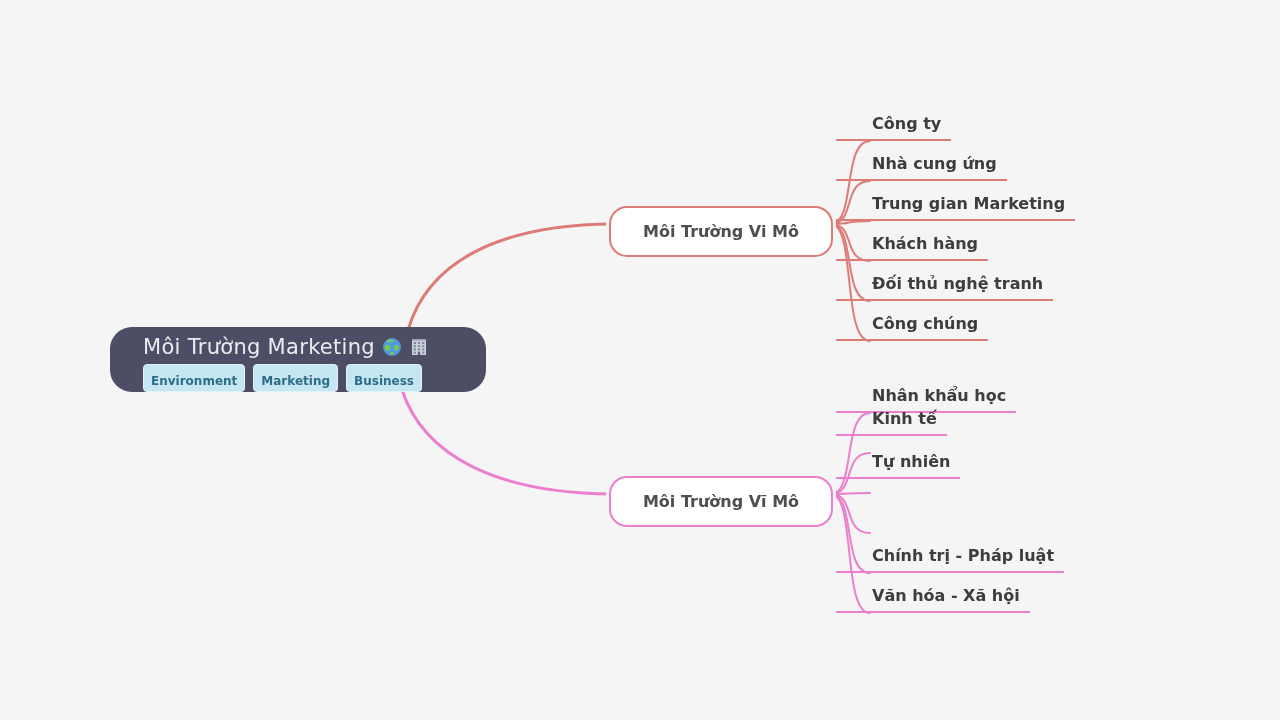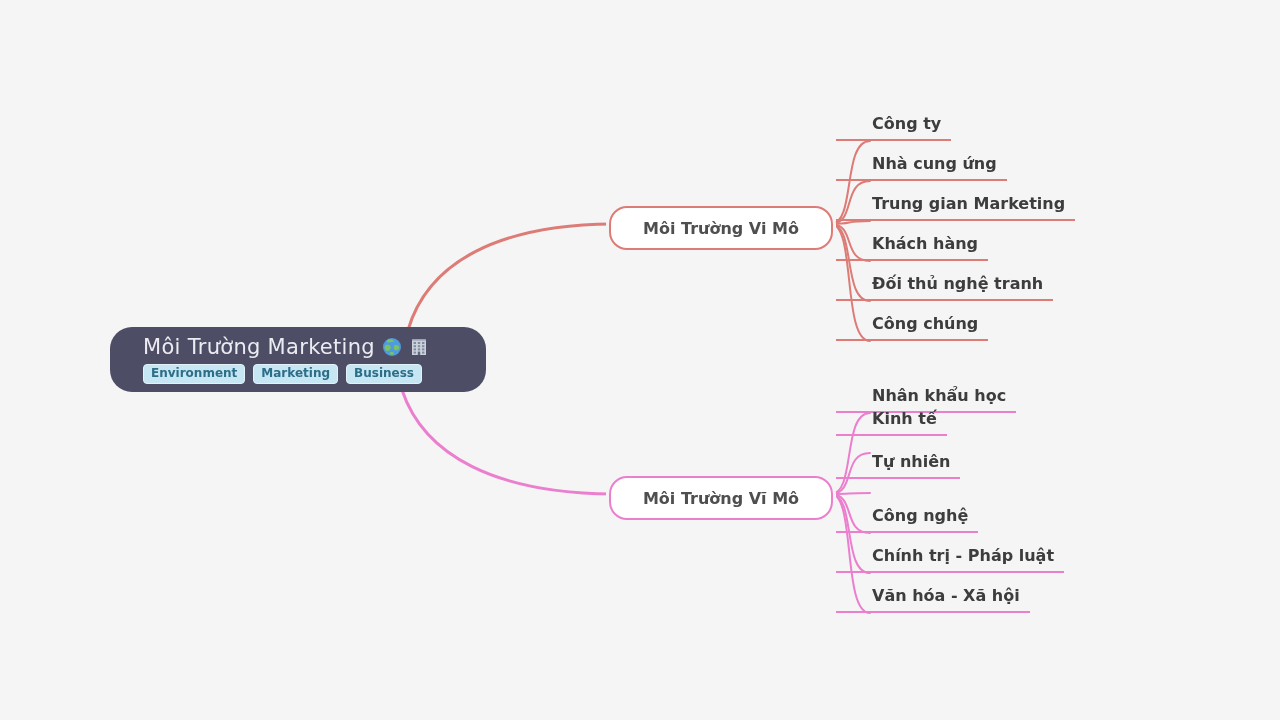--- a/index.html
+++ b/index.html
@@ -42,31 +42,31 @@
     letter-spacing: 0.3px;
     line-height: 26px;
     white-space: nowrap;
   }
   .root-icon { display: inline-flex; width: 20px; height: 20px; }
   .root-tags { display: flex; gap: 8px; }
   .tag {
     font-size: 12px;
     font-weight: 700;
     line-height: 15px;
-    padding: 1px 7px 2px;
+    padding: 9px 7px 2px;
     border-radius: 4px;
     border: 1px solid #e3f1f8;
     white-space: nowrap;
   }
 
   
   .branch-node {
     position: absolute;
     left: 609px;
-    width: 224px; height: 44px;
+    width: 224px; height: 51px;
     box-sizing: border-box;
     background: #ffffff;
     border: 2.5px solid;
     border-radius: 18px;
     box-shadow: 0 0 0 3px #f5f5f6;
     display: flex;
     align-items: center;
     justify-content: center;
     font-size: 16px;
     font-weight: 600;
@@ -162,17 +162,16 @@
   <div class="leaf" style="top: 114px; border-bottom-color: rgb(221, 123, 118);">Công ty</div>
   <div class="leaf" style="top: 154px; border-bottom-color: rgb(221, 123, 118);">Nhà cung ứng</div>
   <div class="leaf" style="top: 194px; border-bottom-color: rgb(221, 123, 118);">Trung gian Marketing</div>
   <div class="leaf" style="top: 234px; border-bottom-color: rgb(221, 123, 118);">Khách hàng</div>
   <div class="leaf" style="top: 274px; border-bottom-color: rgb(221, 123, 118);">Đối thủ nghệ tranh</div>
   <div class="leaf" style="top: 314px; border-bottom-color: rgb(221, 123, 118);">Công chúng</div>
 
   <div class="leaf" style="top: 386px; border-bottom-color: rgb(235, 127, 206);">Nhân khẩu học</div>
   <div class="leaf" style="top: 409px; border-bottom-color: rgb(235, 127, 206);">Kinh tế</div>
   <div class="leaf" style="top: 452px; border-bottom-color: rgb(235, 127, 206);">Tự nhiên</div>
-  <div class="leaf" style="top: 506px; border-bottom-color: rgb(235, 127, 206);">Công nghệ</div>
   <div class="leaf" style="top: 586px; border-bottom-color: rgb(235, 127, 206);">Văn hóa - Xã hội</div>
   <div class="leaf" style="top: 546px; border-bottom-color: rgb(235, 127, 206);">Chính trị - Pháp luật</div>
 
 </div>
 
 </body></html>

